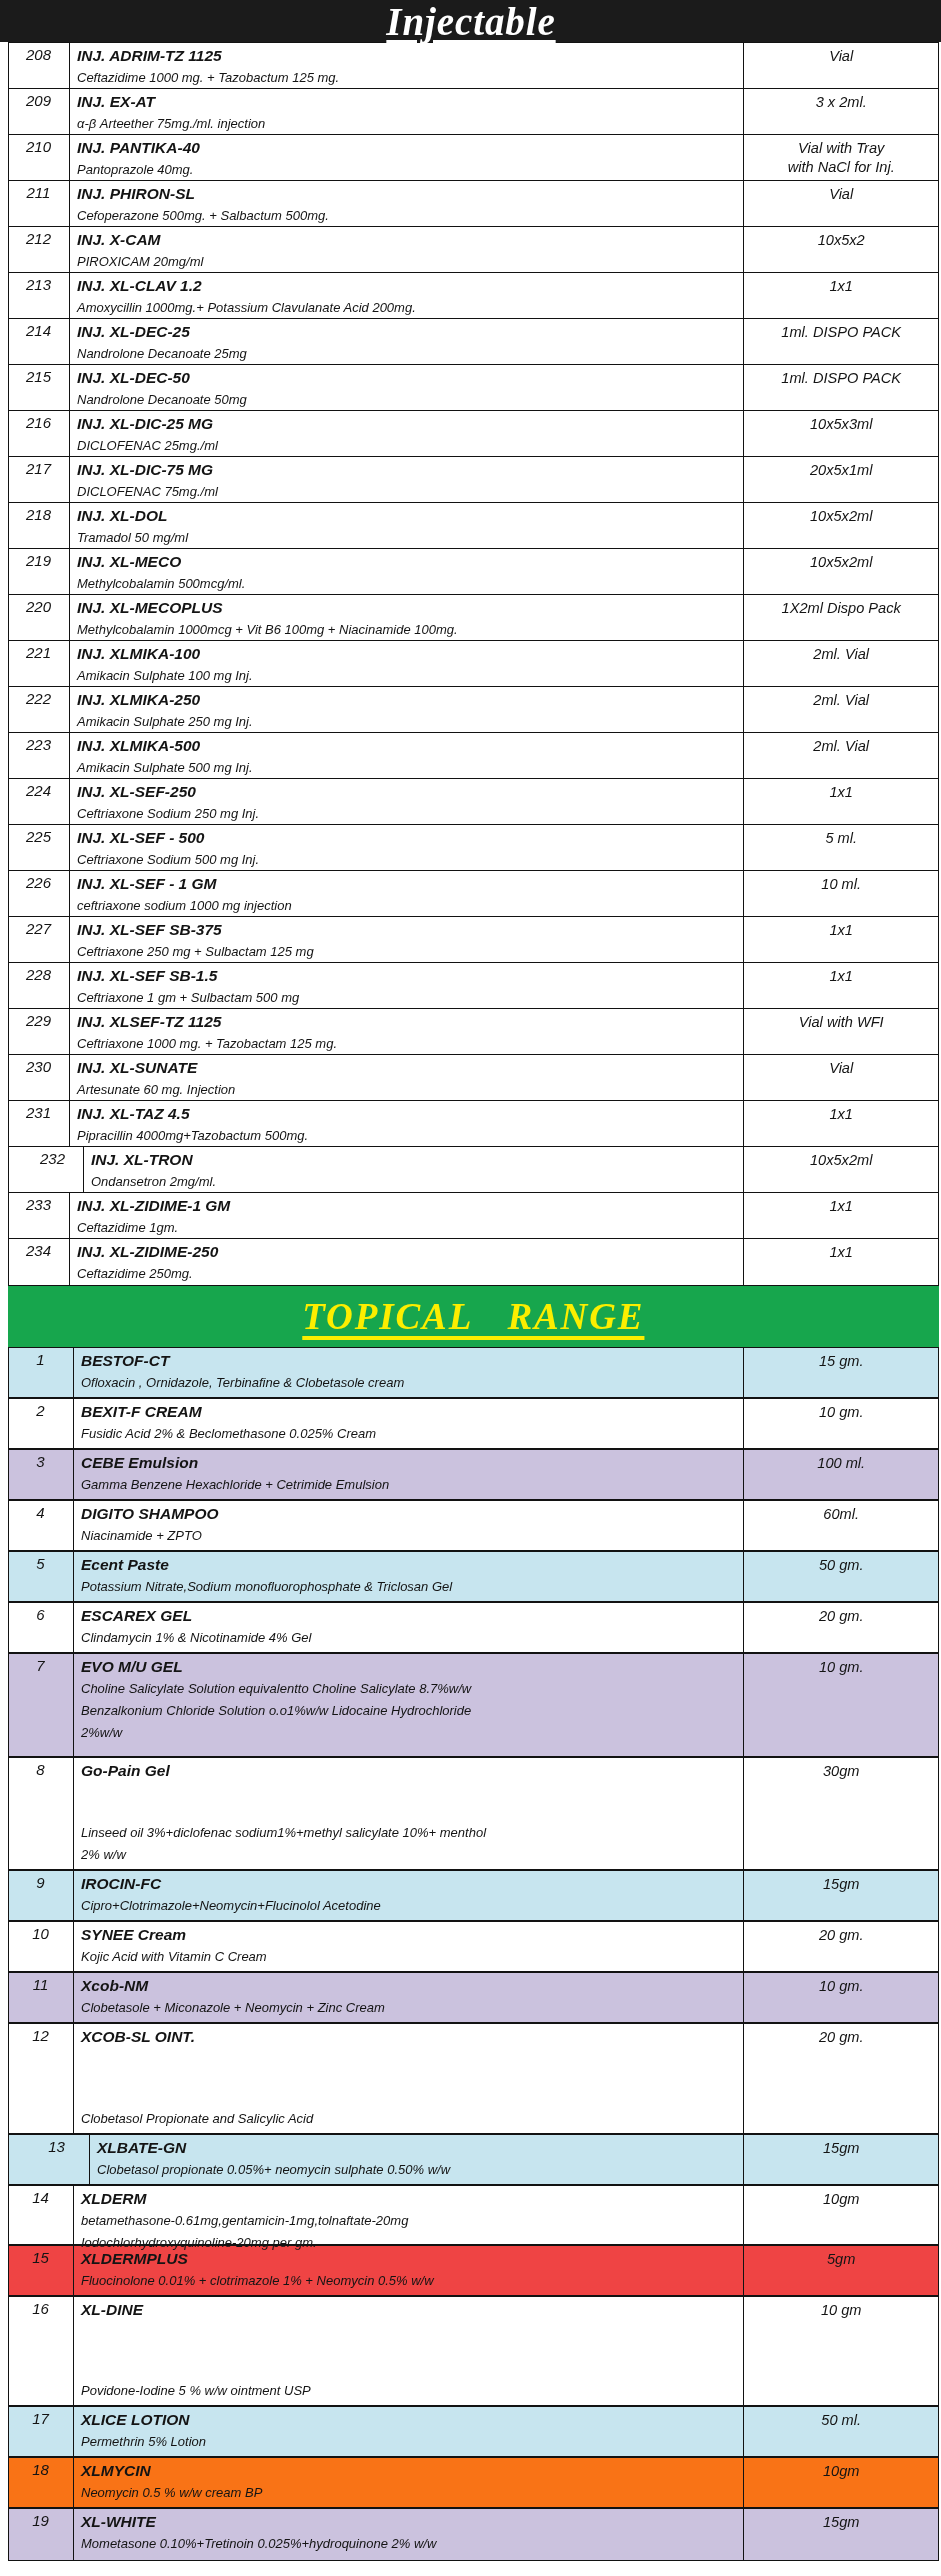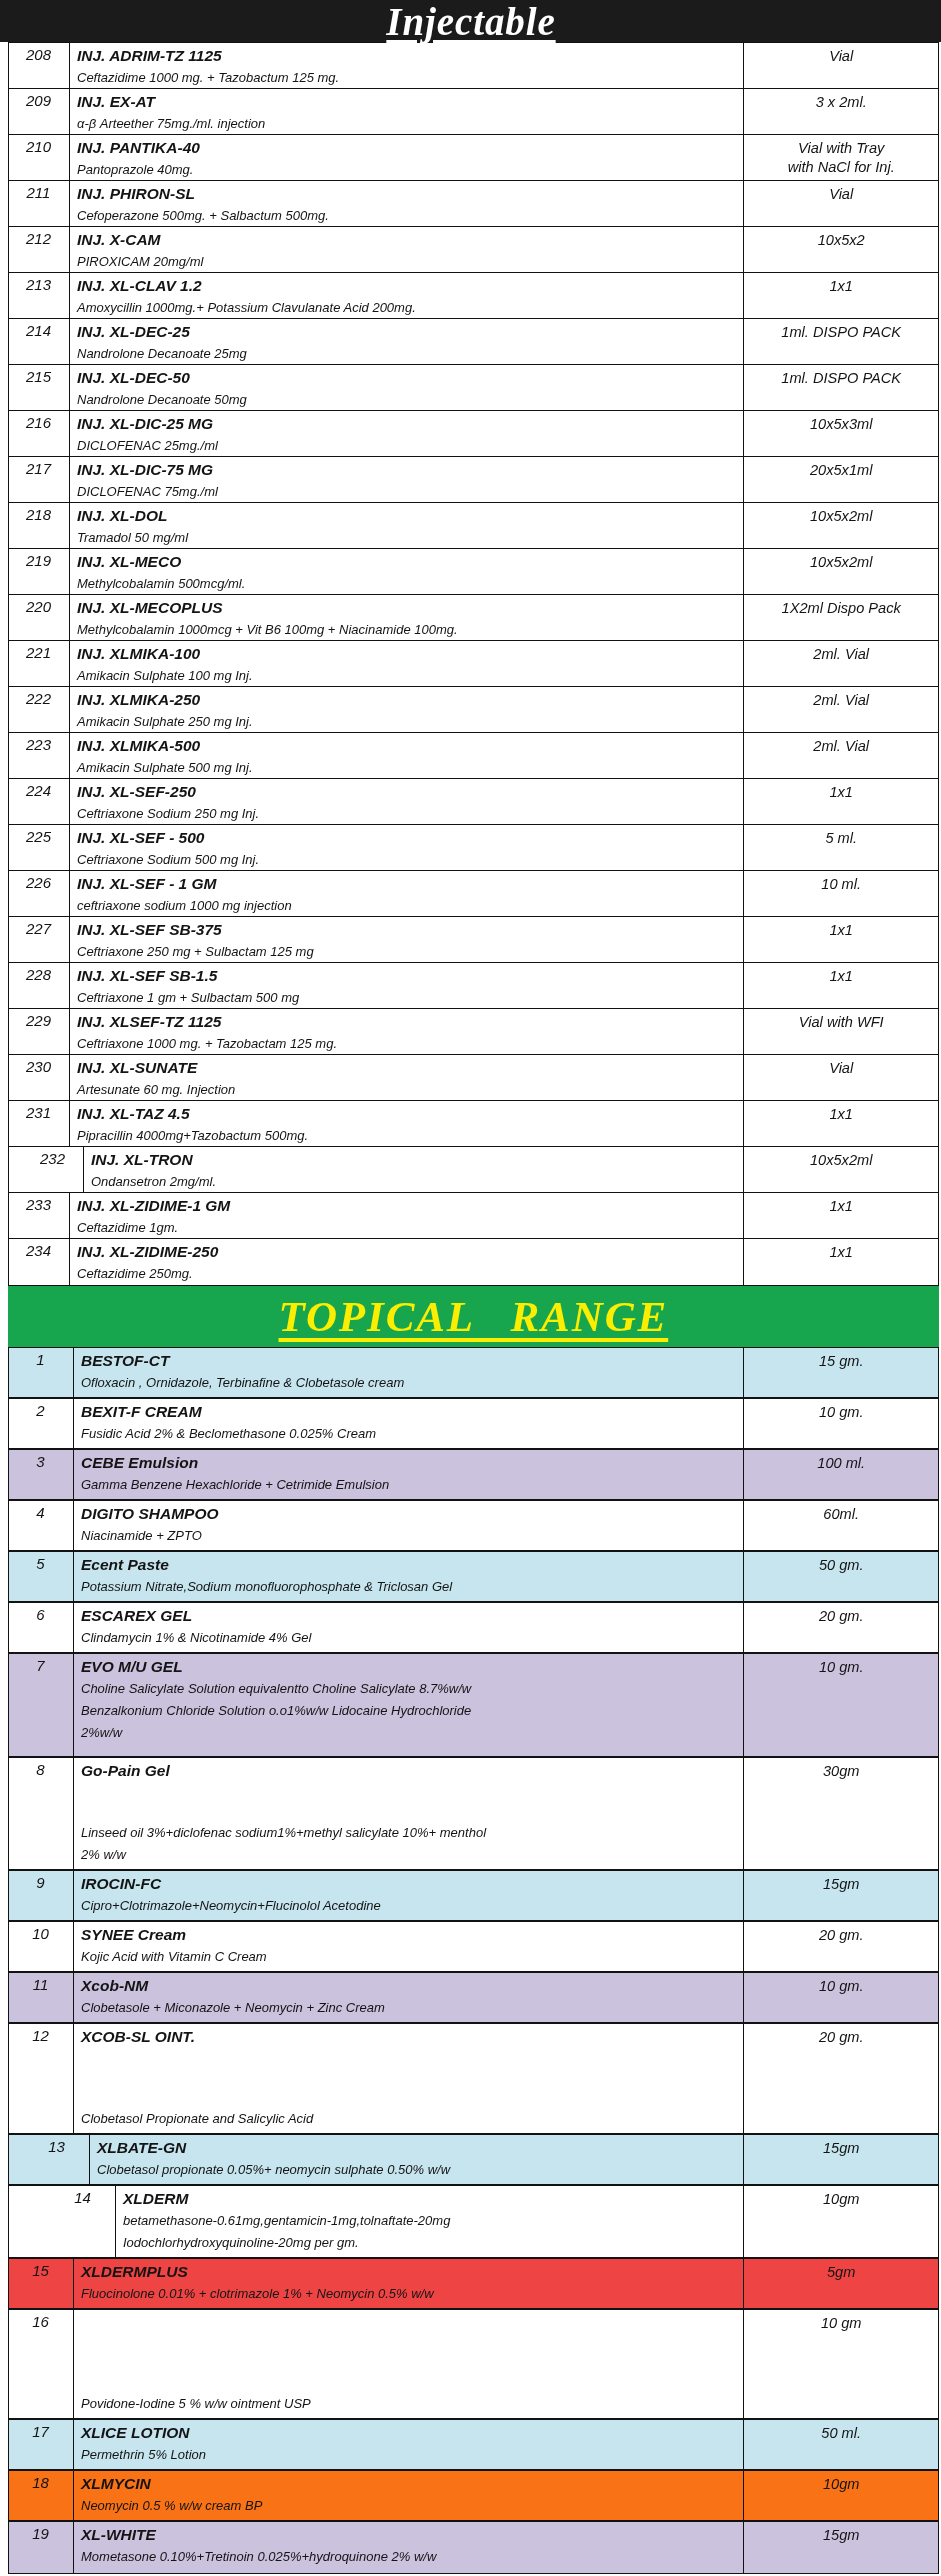--- a/index.html
+++ b/index.html
@@ -9,21 +9,21 @@
   
   .inj-header{height:42px;background:#1b1b1b;display:flex;align-items:center;justify-content:center;}
   .inj-header .t{
     color:#ffffff;font-family:"Liberation Serif",serif;font-weight:bold;font-style:italic;
     font-size:39px;line-height:1;letter-spacing:0.9px;
     text-decoration:underline;text-decoration-thickness:2.8px;text-underline-offset:4.7px;
   }
   .banner{height:61px;margin:0 2.8px 0 7.5px;display:flex;align-items:center;justify-content:center;}
   .banner .t{
     font-family:"Liberation Serif",serif;font-weight:bold;font-style:italic;
-    font-size:43px;line-height:1;letter-spacing:1.9px;word-spacing:24.5px;
+    font-size:37px;line-height:1;letter-spacing:1.9px;word-spacing:24.5px;
     text-decoration:underline;text-decoration-thickness:3.8px;text-underline-offset:6.6px;
   }
 
   
   .tbl{margin:0 2.8px 0 7.5px;border:1.9px solid #121212;border-top-width:1.9px;}
   .row{display:flex;border-bottom:1.9px solid #121212;box-sizing:border-box;background:#fff;}
   .tbl.topical .row{border-bottom-width:2.8px;}
   .row:last-child{border-bottom:none;}
   .cell{box-sizing:border-box;}
   .num{flex:0 0 60px;text-align:center;font-style:italic;font-size:15px;padding-top:2.8px;}
@@ -372,40 +372,41 @@
         <div class="cell pack">20 gm.</div>
       </div>
       <div class="row" style="height: 51px; background: rgb(199, 229, 239); padding-left: 16px;">
         <div class="cell num">13</div>
         <div class="cell name">
           <div class="pname">XLBATE-GN</div>
           <div class="pdesc">Clobetasol propionate 0.05%+ neomycin sulphate 0.50% w/w</div>
         </div>
         <div class="cell pack">15gm</div>
       </div>
-      <div class="row" style="height: 73px; background: rgb(255, 255, 255); padding-left: 42px;">
+      <div class="row" style="height: 60px; background: rgb(255, 255, 255);">
         <div class="cell num">14</div>
         <div class="cell name">
           <div class="pname">XLDERM</div>
           <div class="pdesc">betamethasone-0.61mg,gentamicin-1mg,tolnaftate-20mg
 Iodochlorhydroxyquinoline-20mg   per gm.</div>
         </div>
         <div class="cell pack">10gm</div>
       </div>
       <div class="row" style="height: 51px; background: #ef4444;">
         <div class="cell num">15</div>
         <div class="cell name">
           <div class="pname">XLDERMPLUS</div>
           <div class="pdesc">Fluocinolone 0.01% + clotrimazole 1% + Neomycin 0.5% w/w</div>
         </div>
         <div class="cell pack">5gm</div>
       </div>
       <div class="row desc-bottom" style="height: 110px; background: rgb(255, 255, 255);">
         <div class="cell num">16</div>
         <div class="cell name">
+          <div class="pname">XL-DINE</div>
           <div class="pdesc">Povidone-Iodine 5 % w/w ointment USP</div>
         </div>
         <div class="cell pack">10 gm</div>
       </div>
       <div class="row" style="height: 51px; background: rgb(199, 229, 239);">
         <div class="cell num">17</div>
         <div class="cell name">
           <div class="pname">XLICE LOTION</div>
           <div class="pdesc">Permethrin 5% Lotion</div>
         </div>

